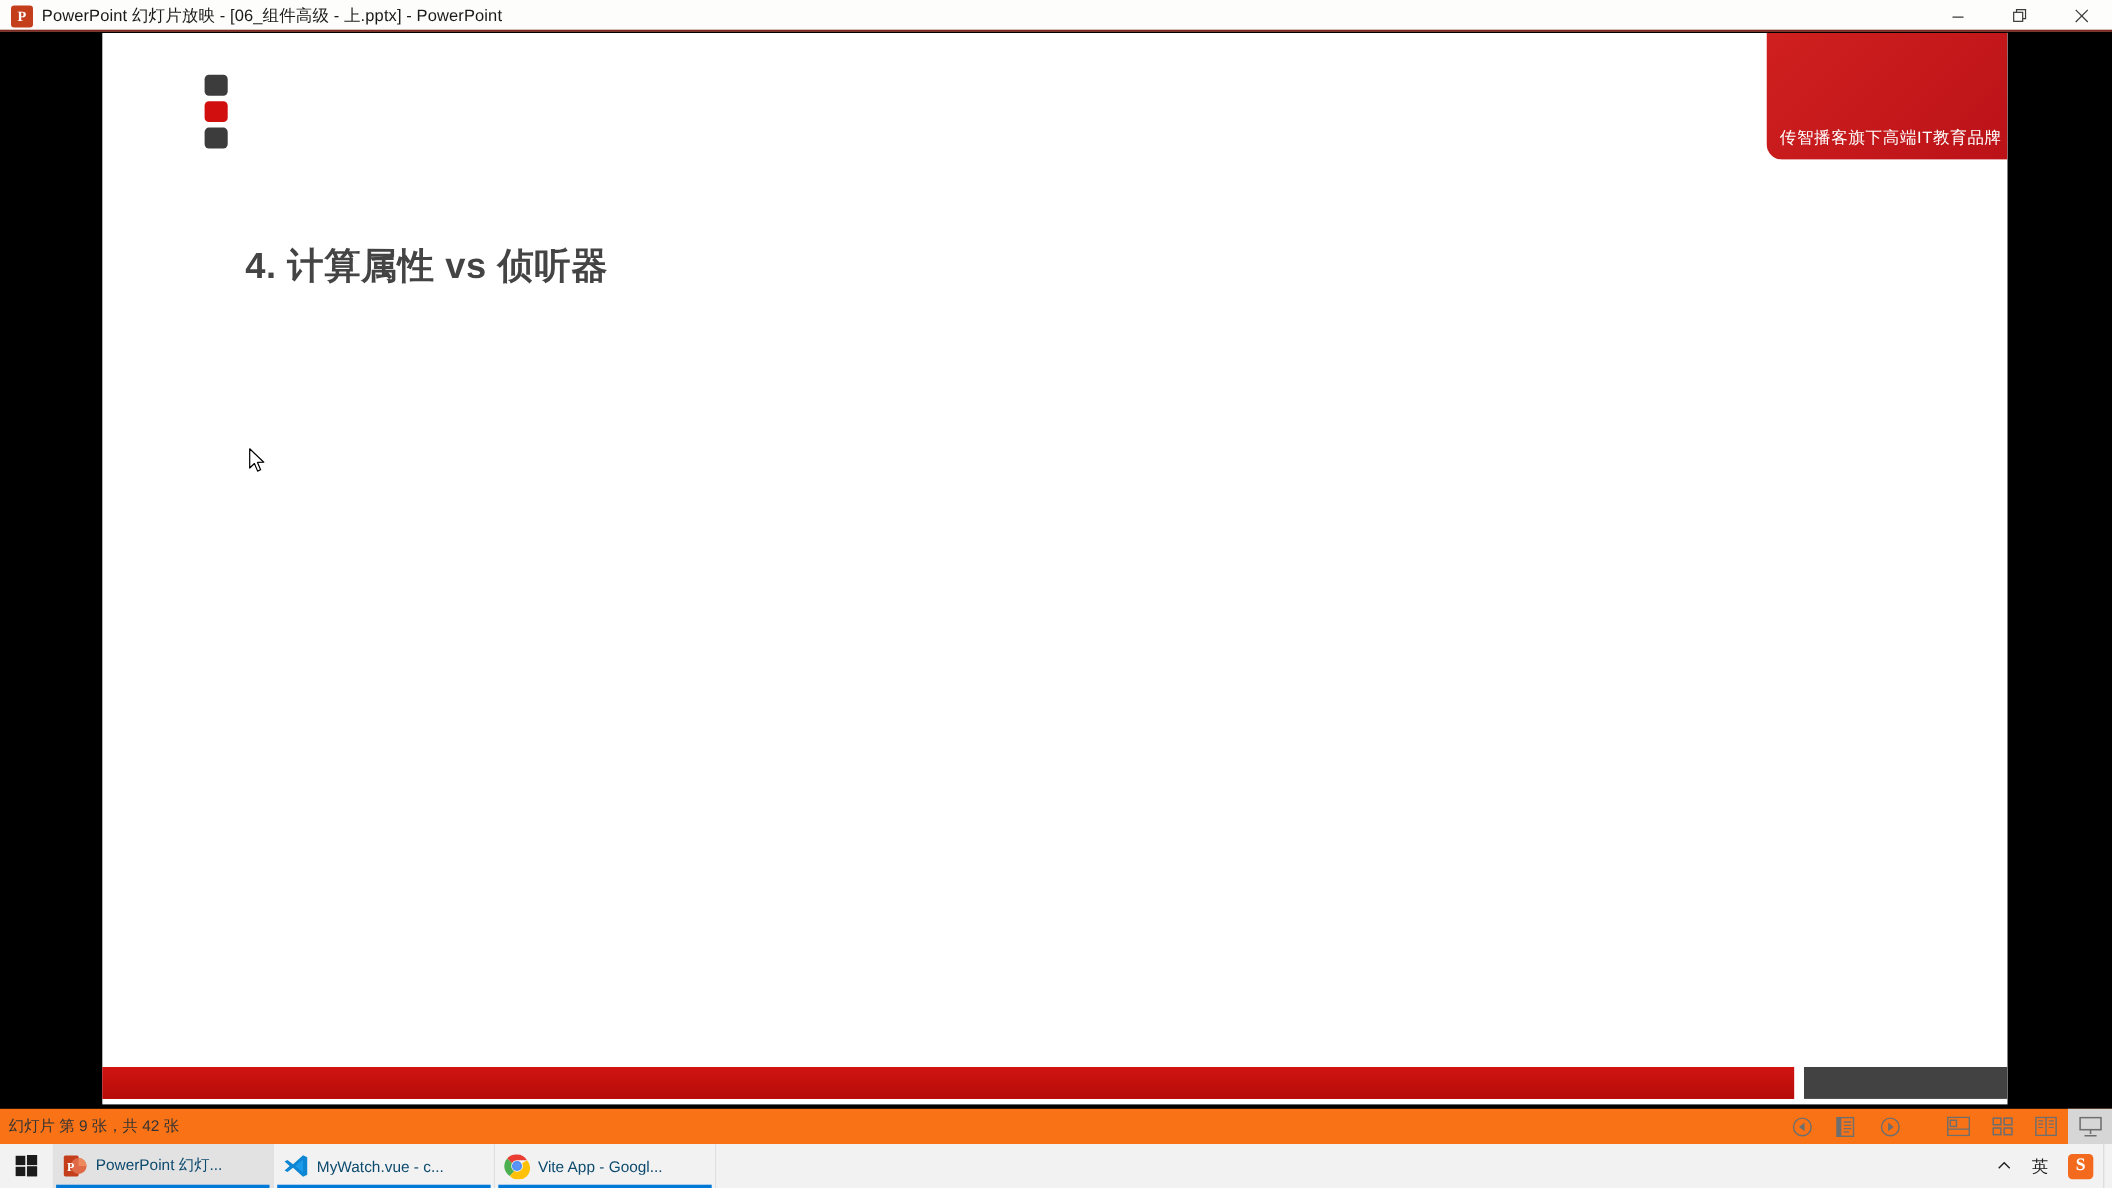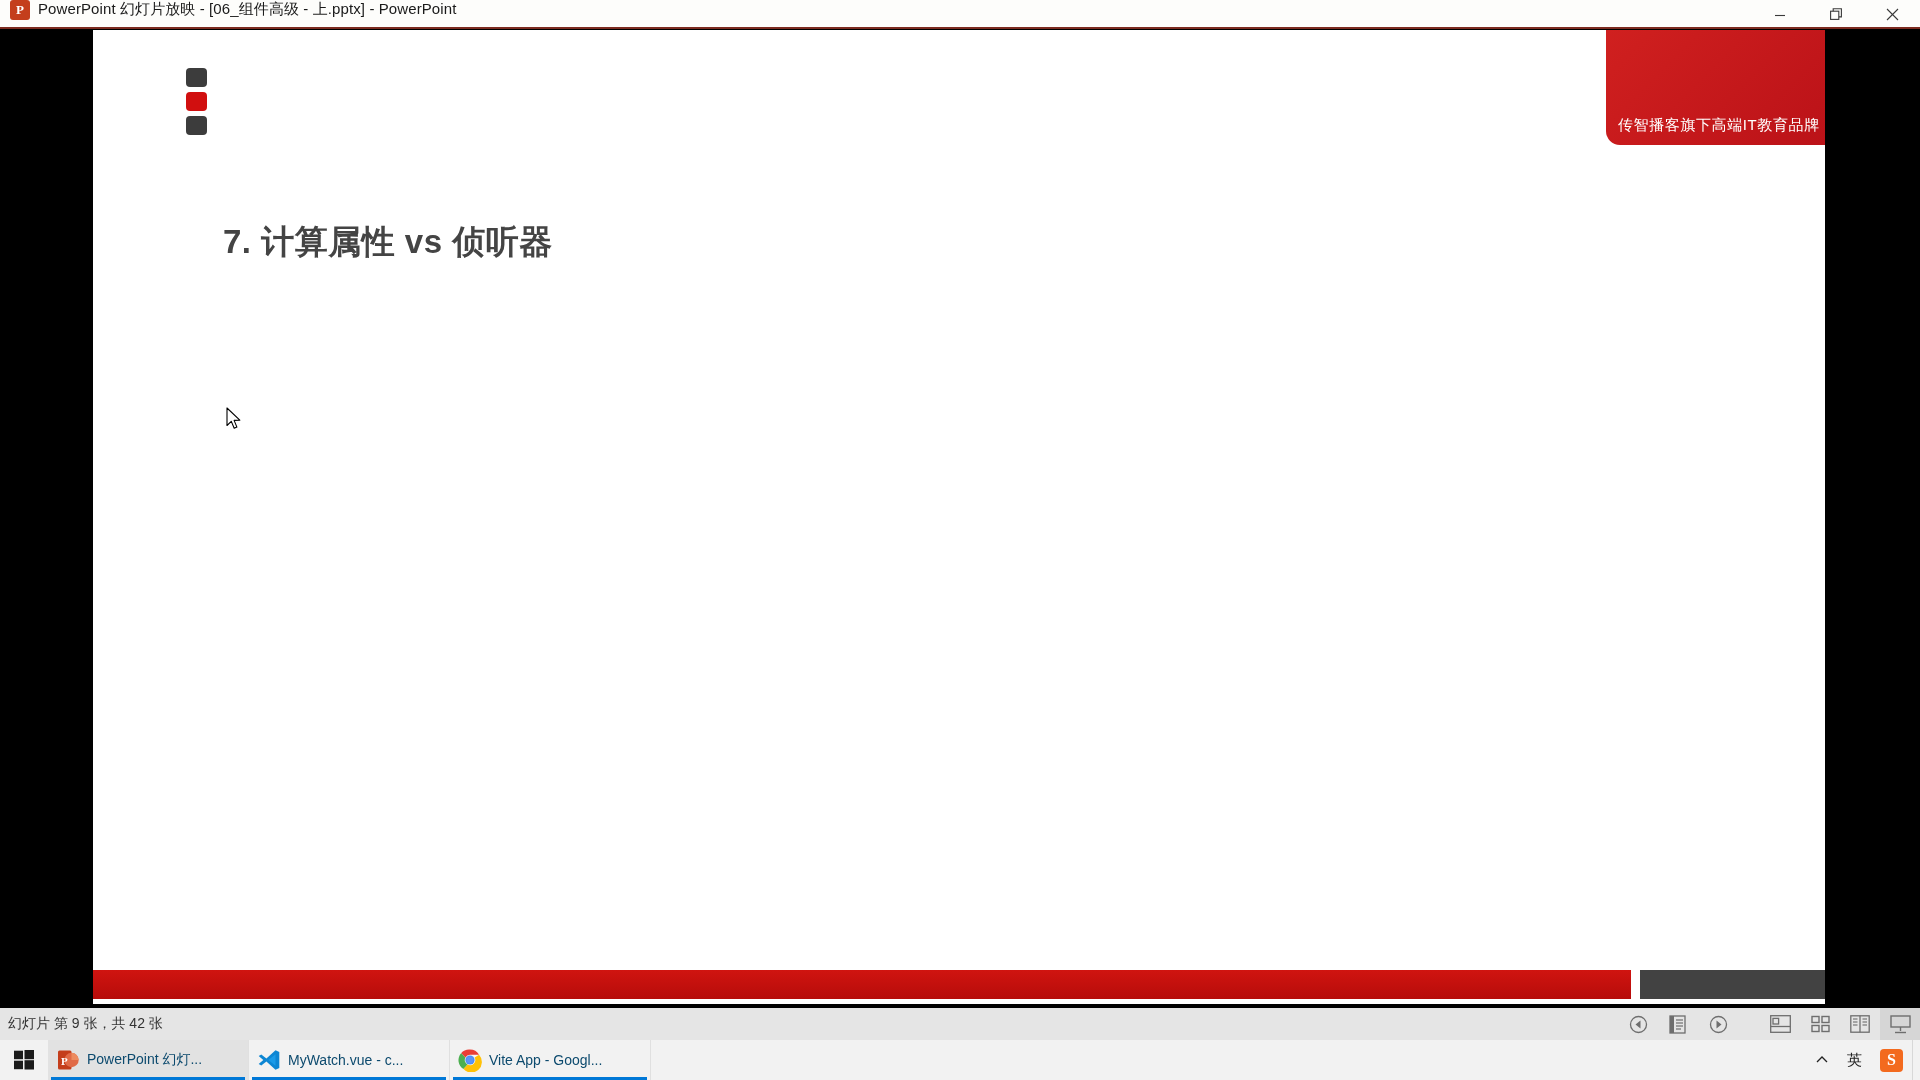--- a/index.html
+++ b/index.html
@@ -7,21 +7,21 @@
     width: 1920px; height: 1080px;
     overflow: hidden;
     font-family: "Liberation Sans", "DejaVu Sans", sans-serif;
     background: #000;
   }
 
   
   #titlebar {
     position: absolute; left: 0; top: 0; width: 1920px; height: 29px;
     background: #fdfdfb;
-    display: flex; 
+    display: flex; align-items: center;
   }
   #titlebar-accent {
     position: absolute; left: 0; top: 27px; width: 1920px; height: 2px;
     background: #7d2b20;
   }
   .pp-icon {
     width: 20px; height: 20px; margin-left: 10px; margin-right: 8px;
     background: #c43e1c; border-radius: 3px;
     position: relative; flex: 0 0 auto;
   }
@@ -108,21 +108,21 @@
     background-image: linear-gradient(180deg, #d01410 0%, #b60c0a 100%);
   }
   #bar-gray {
     position: absolute; left: 1547px; bottom: 5px; width: 185px; height: 29px;
     background: #424242;
   }
 
   
   #statusbar {
     position: absolute; left: 0; top: 1008px; width: 1920px; height: 32px;
-    background: #e5e5e5;
+    background: #f97316;
     display: flex; align-items: center;
   }
   #status-text {
     margin-left: 8px; font-size: 14px; color: #333; white-space: nowrap;
   }
   #status-icons {
     position: absolute; right: 0; top: 0; height: 32px; display: flex; align-items: stretch;
   }
   .st-btn {
     width: 40px; display: flex; align-items: center; justify-content: center;
@@ -208,21 +208,21 @@
 
 <div id="stage">
   <div id="slide">
 
     <div id="mark">
       <div class="mark-sq s1"></div>
       <div class="mark-sq s2"></div>
       <div class="mark-sq s3"></div>
     </div>
 
-    <div id="slide-body">7. 计算属性 vs 侦听器</div>
+    <div id="slide-body">4. 计算属性 vs 侦听器</div>
 
     <div id="logo">
       <div id="logo-tag">传智播客旗下高端IT教育品牌</div>
     </div>
 
     <div id="bar-red"></div>
     <div id="bar-gray"></div>
   </div>
 
   <div id="cursor">

